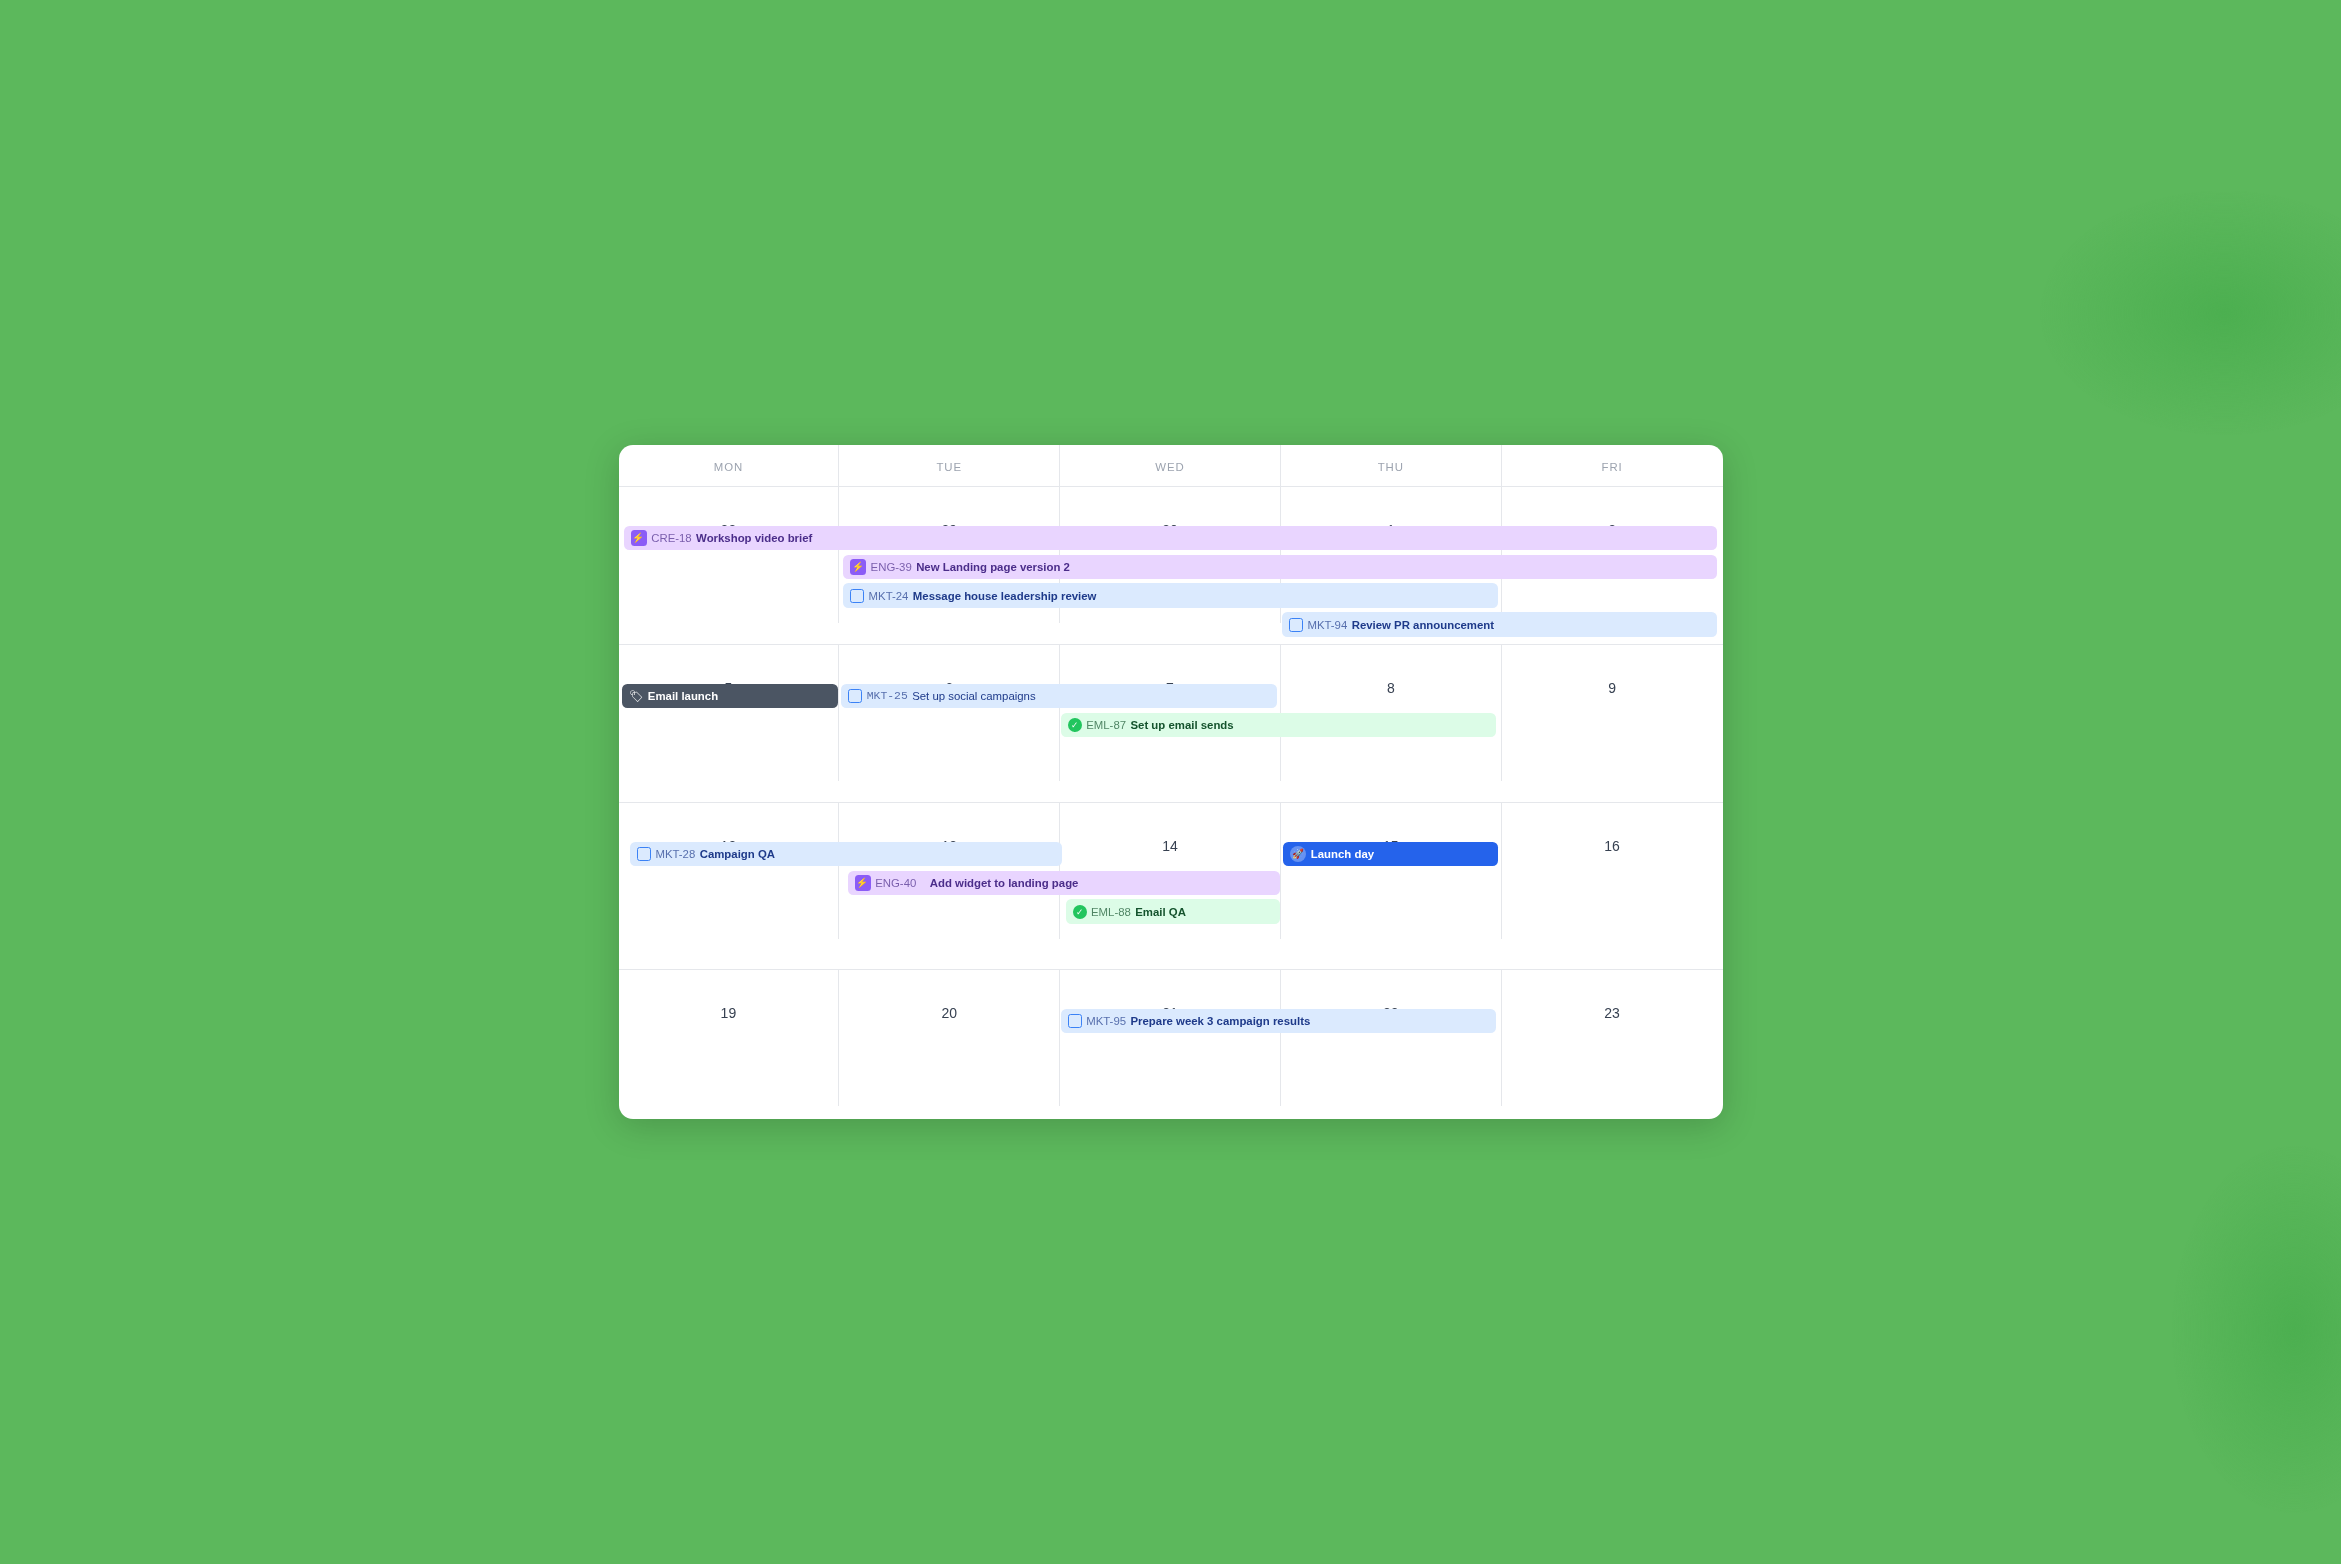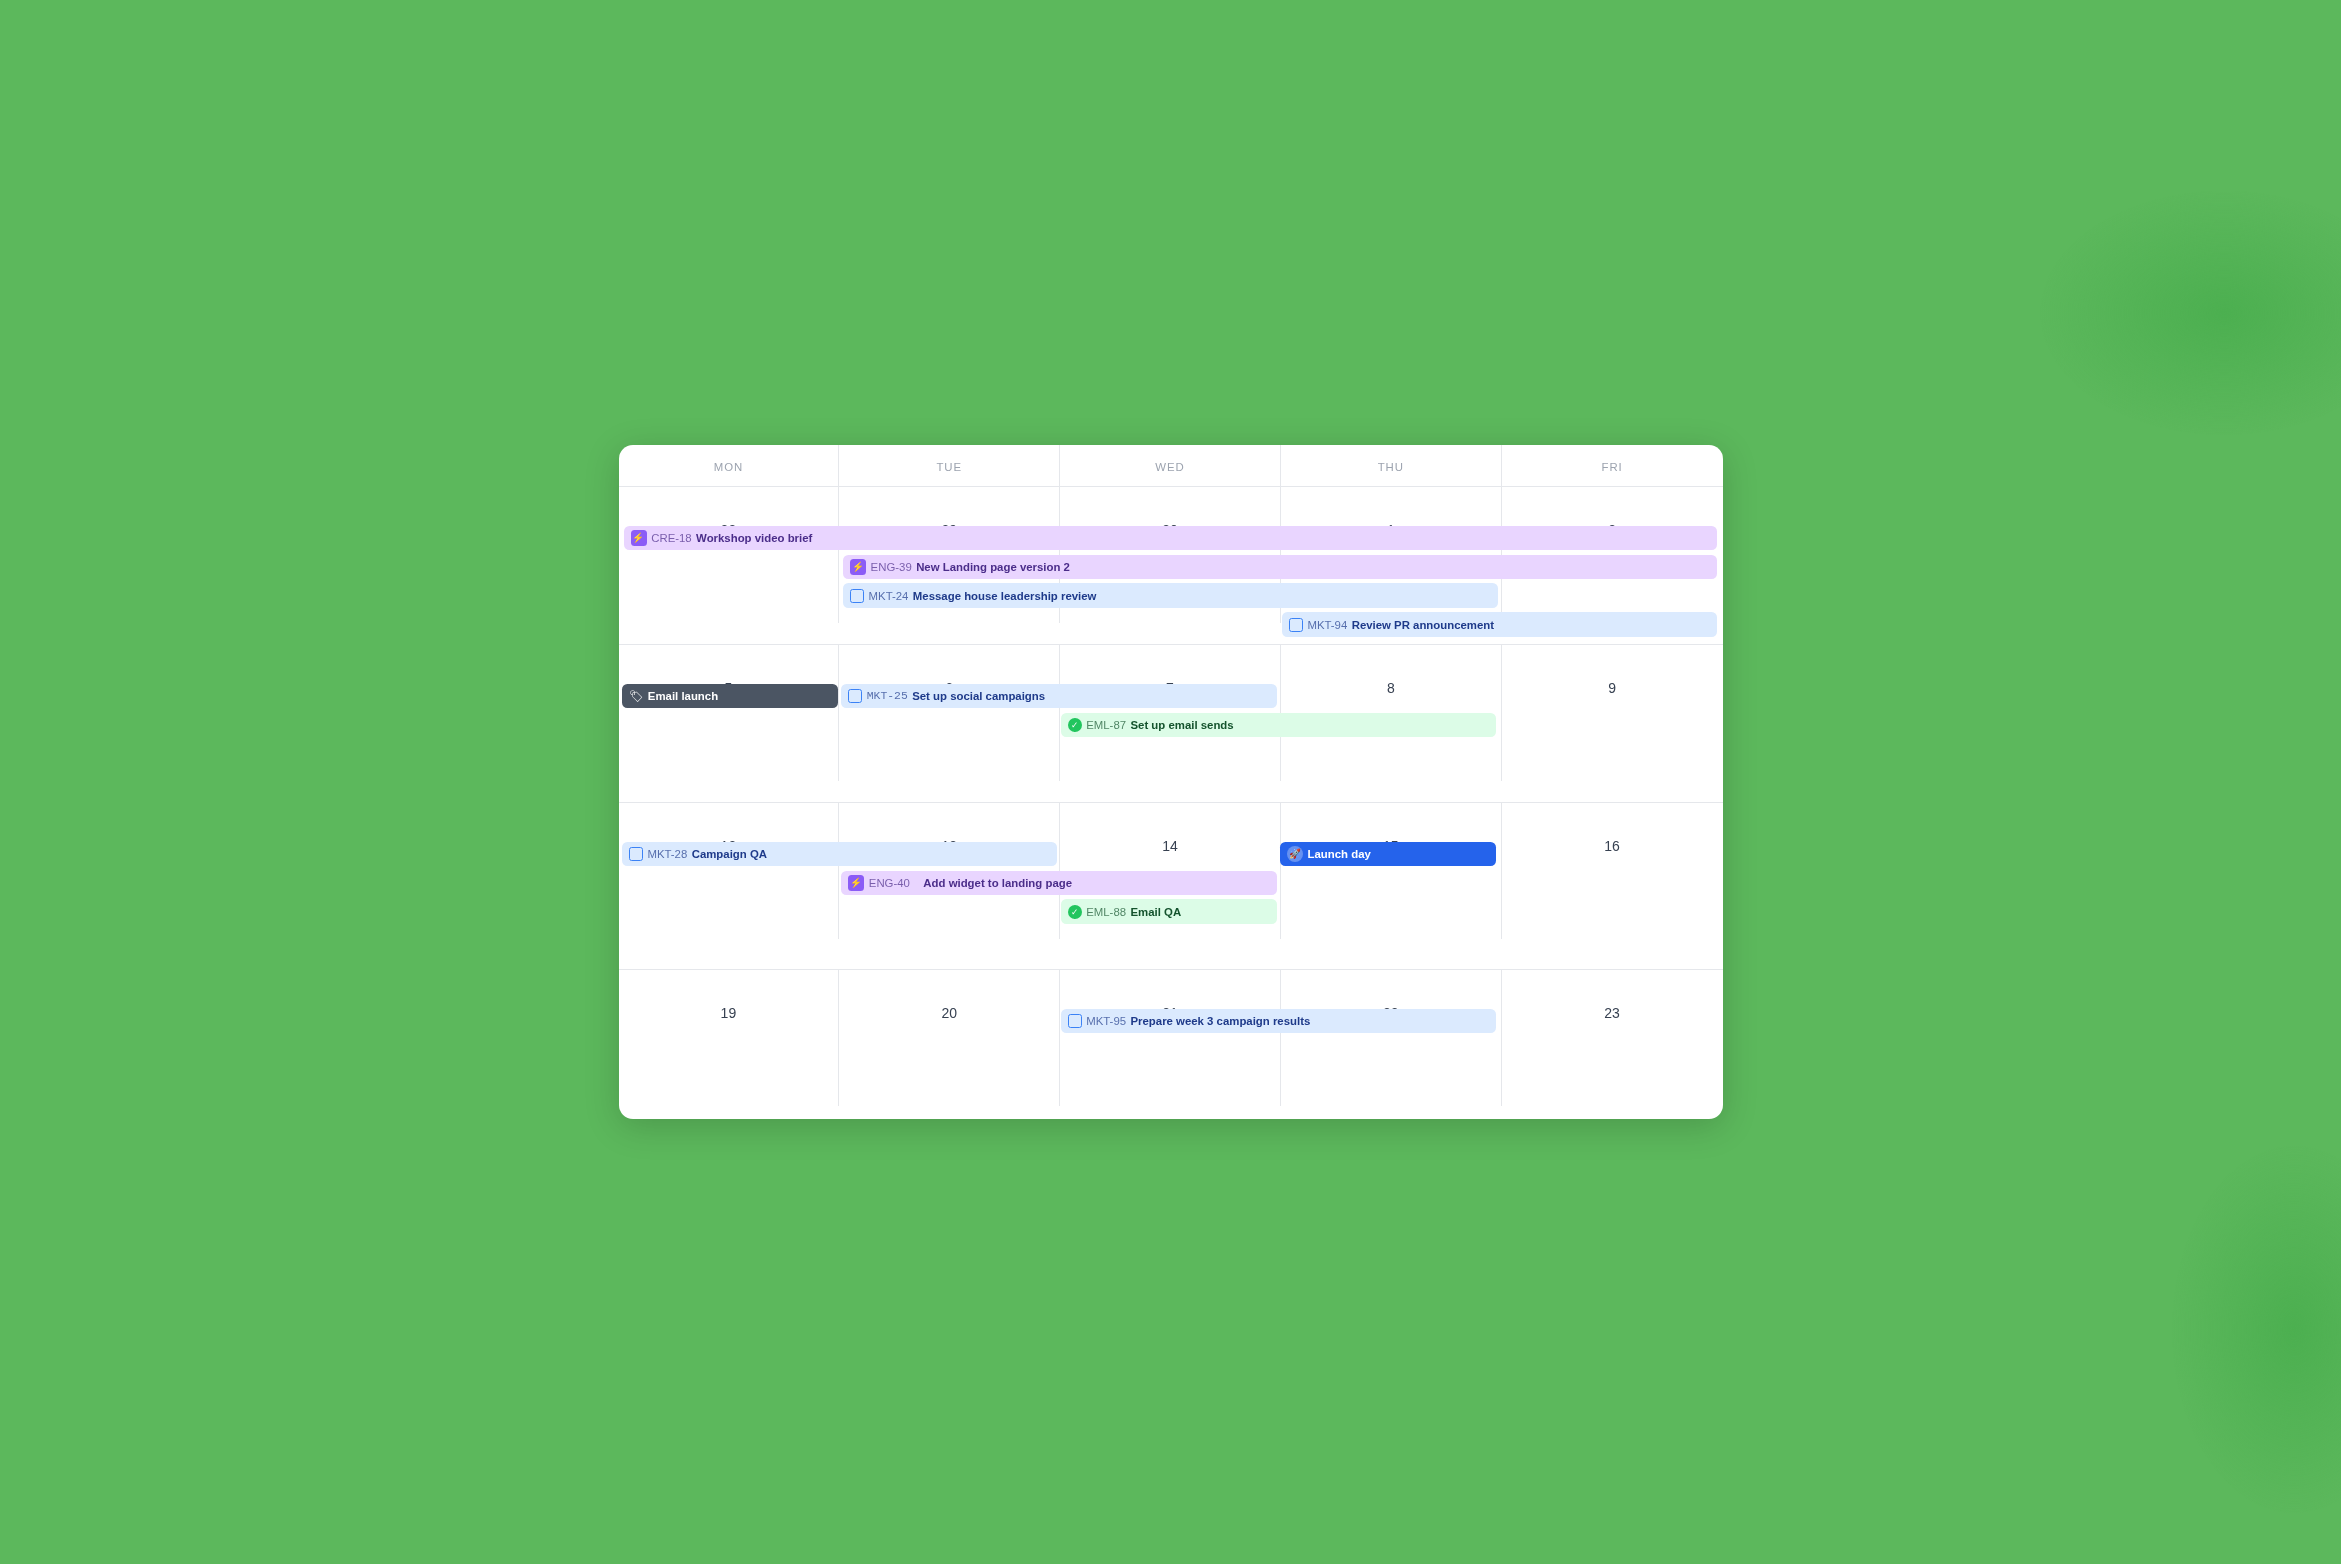--- a/index.html
+++ b/index.html
@@ -203,21 +203,21 @@
       <div style="display:flex;gap:0;width:100%;">
 
         <div class="evt" style="background:#4b5563;color:#fff;width:calc(20% - 3.5px);margin-right:3.5px;flex-shrink:0;">
           <span style="font-size:11.4px;">🏷</span>
           <span style="font-weight:600;">Email launch</span>
         </div>
 
         <div class="evt pill-blue" style="background:#dbeafe;color:#1e3a8a;width:calc(40% - 3.5px);flex-shrink:0;">
           <span class="icon-square"></span>
           <span style="opacity:0.7;font-weight:400;font-family:Liberation Mono, monospace;">MKT-25</span>
-          <span style="font-weight:700;text-align:right;">Set up social campaigns</span>
+          <span style="font-weight:400;text-align:right;">Set up social campaigns</span>
         </div>
       </div>
 
       <div style="display:flex;width:100%;">
         <div style="width:40%;flex-shrink:0;"></div>
         <div class="evt" style="background:#dcfce7;color:#14532d;width:calc(40% - 3.5px);flex-shrink:0;">
           <span class="icon-shield">✓</span>
           <span style="opacity:0.7;font-weight:400;">EML-87</span>
           <span style="font-weight:600;">Set up email sends</span>
         </div>
@@ -236,21 +236,21 @@
       <div class="week-col">
         <div class="date-number">14</div>
       </div>
       <div class="week-col">
         <div class="date-number">15</div>
       </div>
       <div class="week-col">
         <div class="date-number">16</div>
       </div>
     </div>
-    <div style="position:absolute;top:39px;left:0;right:0;padding:0 3.5px;display:flex;flex-direction:column;gap:4.4px;">
+    <div style="position:absolute;top:39px;left:8px;right:0;padding:0 3.5px;display:flex;flex-direction:column;gap:4.4px;">
 
       <div style="display:flex;width:100%;gap:0;">
         <div class="evt" style="background:#dbeafe;color:#1e3a8a;width:calc(40% - 3.5px);flex-shrink:0;margin-right:3.5px;">
           <span class="icon-square"></span>
           <span style="opacity:0.7;font-weight:400;">MKT-28</span>
           <span style="font-weight:600;">Campaign QA</span>
         </div>
         <div style="width:20%;flex-shrink:0;"></div>
         <div class="evt" style="background:#2563eb;color:#fff;width:calc(20% - 3.5px);flex-shrink:0;">
           <span class="icon-rocket">🚀</span>

